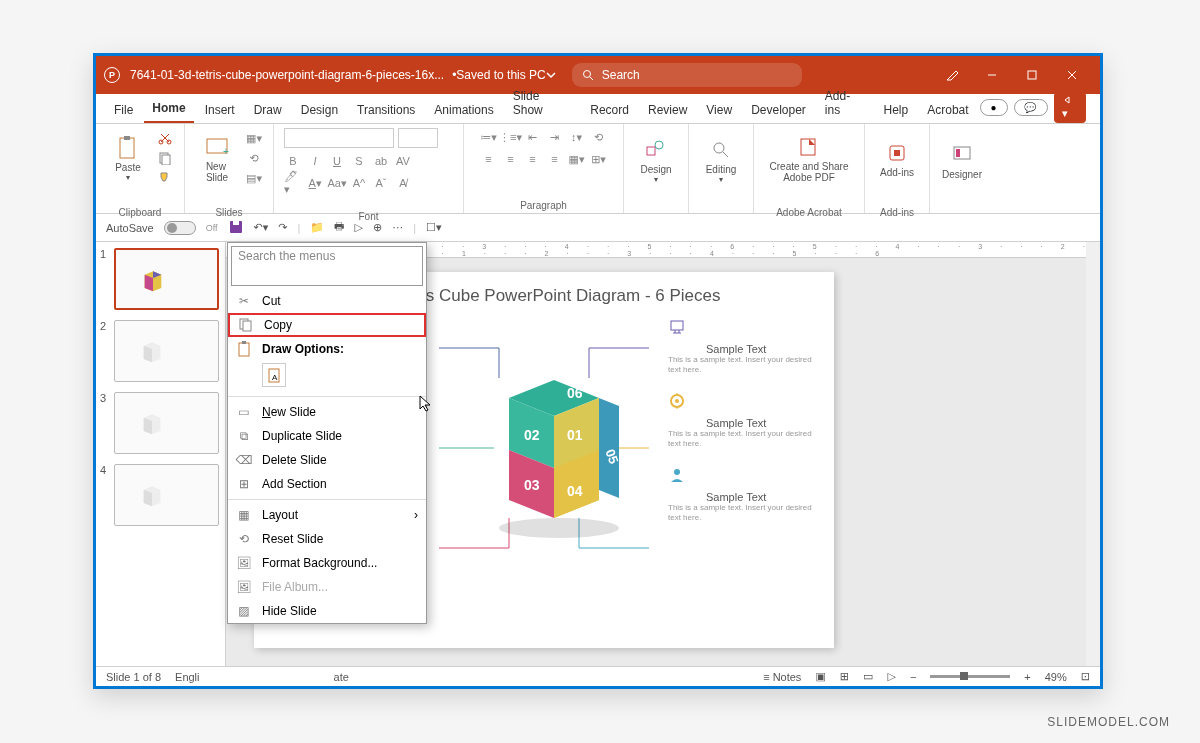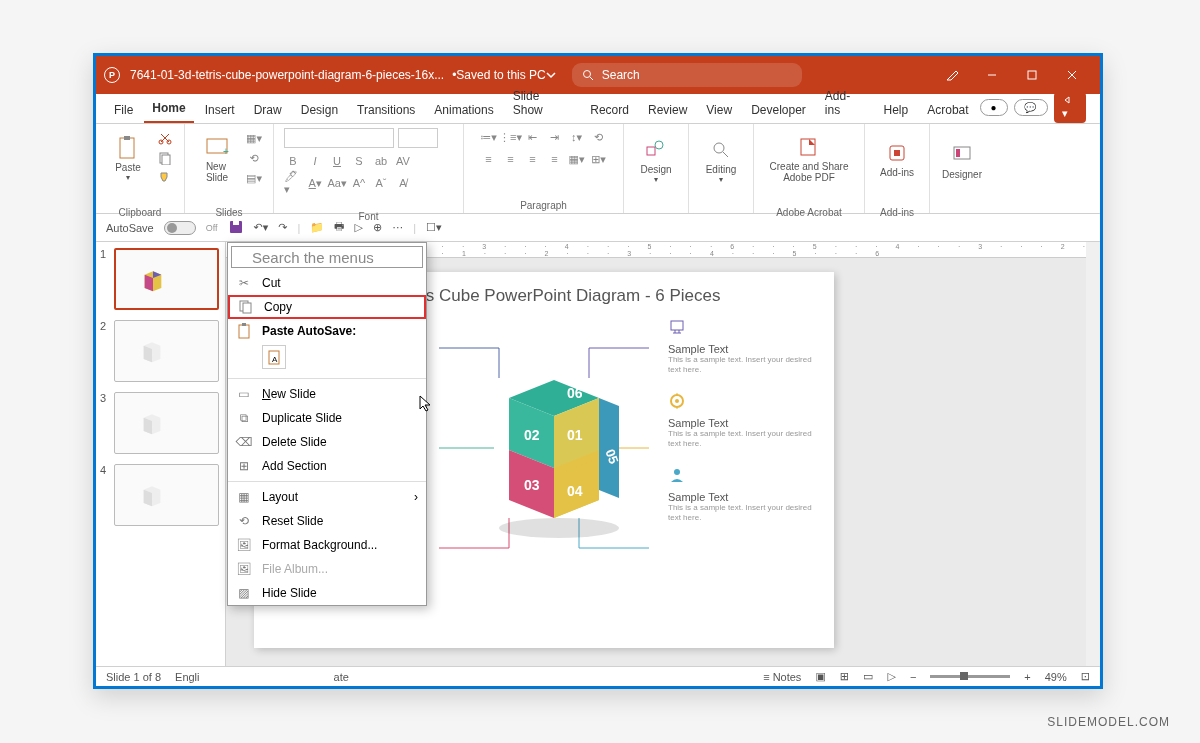--- a/index.html
+++ b/index.html
@@ -38,25 +38,25 @@
 .thumb { width: 105px; height: 62px; border: 1px solid #bbb; background: #fafafa; border-radius: 2px; position: relative; }
 .thumb.selected { border: 2px solid #c43e1c; }
 .slide-area { flex: 1; background: #eaeaea; position: relative; overflow: hidden; }
 .ruler-h { height: 16px; background: #fff; border-bottom: 1px solid #ccc; font-size: 7px; color: #888; display: flex; align-items: center; padding-left: 30px; letter-spacing: 8px; }
 .slide-canvas { position: absolute; left: 28px; top: 30px; width: 580px; height: 376px; background: #fff; box-shadow: 2px 2px 8px rgba(0,0,0,0.2); padding: 14px 16px; }
 .slide-canvas h3 { font-size: 17px; color: #555; font-weight: 500; text-align: center; margin-bottom: 12px; }
 .cube-layout { display: flex; justify-content: space-between; }
 .cube-col { width: 150px; display: flex; flex-direction: column; gap: 18px; }
 .cube-item { }
 .cube-item .ico { width: 18px; height: 18px; margin-bottom: 3px; }
-.cube-item .t { font-size: 11px; color: #555; font-weight: 500; }
+.cube-item .t { font-size: 11px; color: #555; font-weight: 500; margin-left: 38px; }
 .cube-item .d { font-size: 8px; color: #999; line-height: 1.2; }
 .cube-center { width: 210px; display: flex; align-items: center; justify-content: center; position: relative; }
 .context-menu { position: absolute; left: 131px; top: 0; width: 200px; background: #fff; border: 1px solid #999; box-shadow: 3px 3px 10px rgba(0,0,0,0.25); font-size: 12px; z-index: 100; }
-.cm-search { margin: 3px; height: 22px; border: 1px solid #999; padding: 2px 20px; font-size: 15px; color: #888; }
+.cm-search { margin: 3px; height: 40px; border: 1px solid #999; padding: 2px 6px; font-size: 12px; color: #888; }
 .cm-item { display: flex; align-items: center; height: 24px; padding: 0 8px; gap: 10px; }
 .cm-item.highlight { border: 2px solid #e03030; }
 .cm-item .ci { width: 16px; display: flex; justify-content: center; color: #777; }
 .cm-item.bold { font-weight: bold; }
 .cm-sep { height: 1px; background: #ddd; margin: 3px 0; }
 .paste-opt { padding: 2px 34px 6px; }
 .paste-opt .pb { width: 24px; height: 24px; border: 1px solid #ccc; display: inline-flex; align-items: center; justify-content: center; }
 .statusbar { height: 20px; border-top: 1px solid #d0d0d0; display: flex; align-items: center; padding: 0 10px; font-size: 11px; color: #555; gap: 14px; }
 .statusbar .spacer { flex: 1; }
 .zoom-slider { width: 80px; height: 3px; background: #999; position: relative; }
@@ -389,21 +389,21 @@
           </span>
           <span>Copy</span>
         </div>
       <div class="cm-item bold">
           <span class="ci">
             <svg width="14" height="16">
               <rect x="2" y="2" width="10" height="13" fill="#fff" stroke="#c47c3a"></rect>
               <rect x="5" y="0" width="4" height="3" fill="#888"></rect>
             </svg>
           </span>
-          <span>Paste AutoSave:</span>
+          <span>Draw Options:</span>
         </div>
       <div class="paste-opt"><span class="pb">
             <svg width="14" height="16">
               <rect x="2" y="2" width="10" height="13" fill="#fff" stroke="#c47c3a"></rect>
               <text x="5" y="13" font-size="8">A</text>
             </svg>
           </span></div>
       <div class="cm-sep"></div>
       <div class="cm-item">
           <span class="ci">▭</span>

